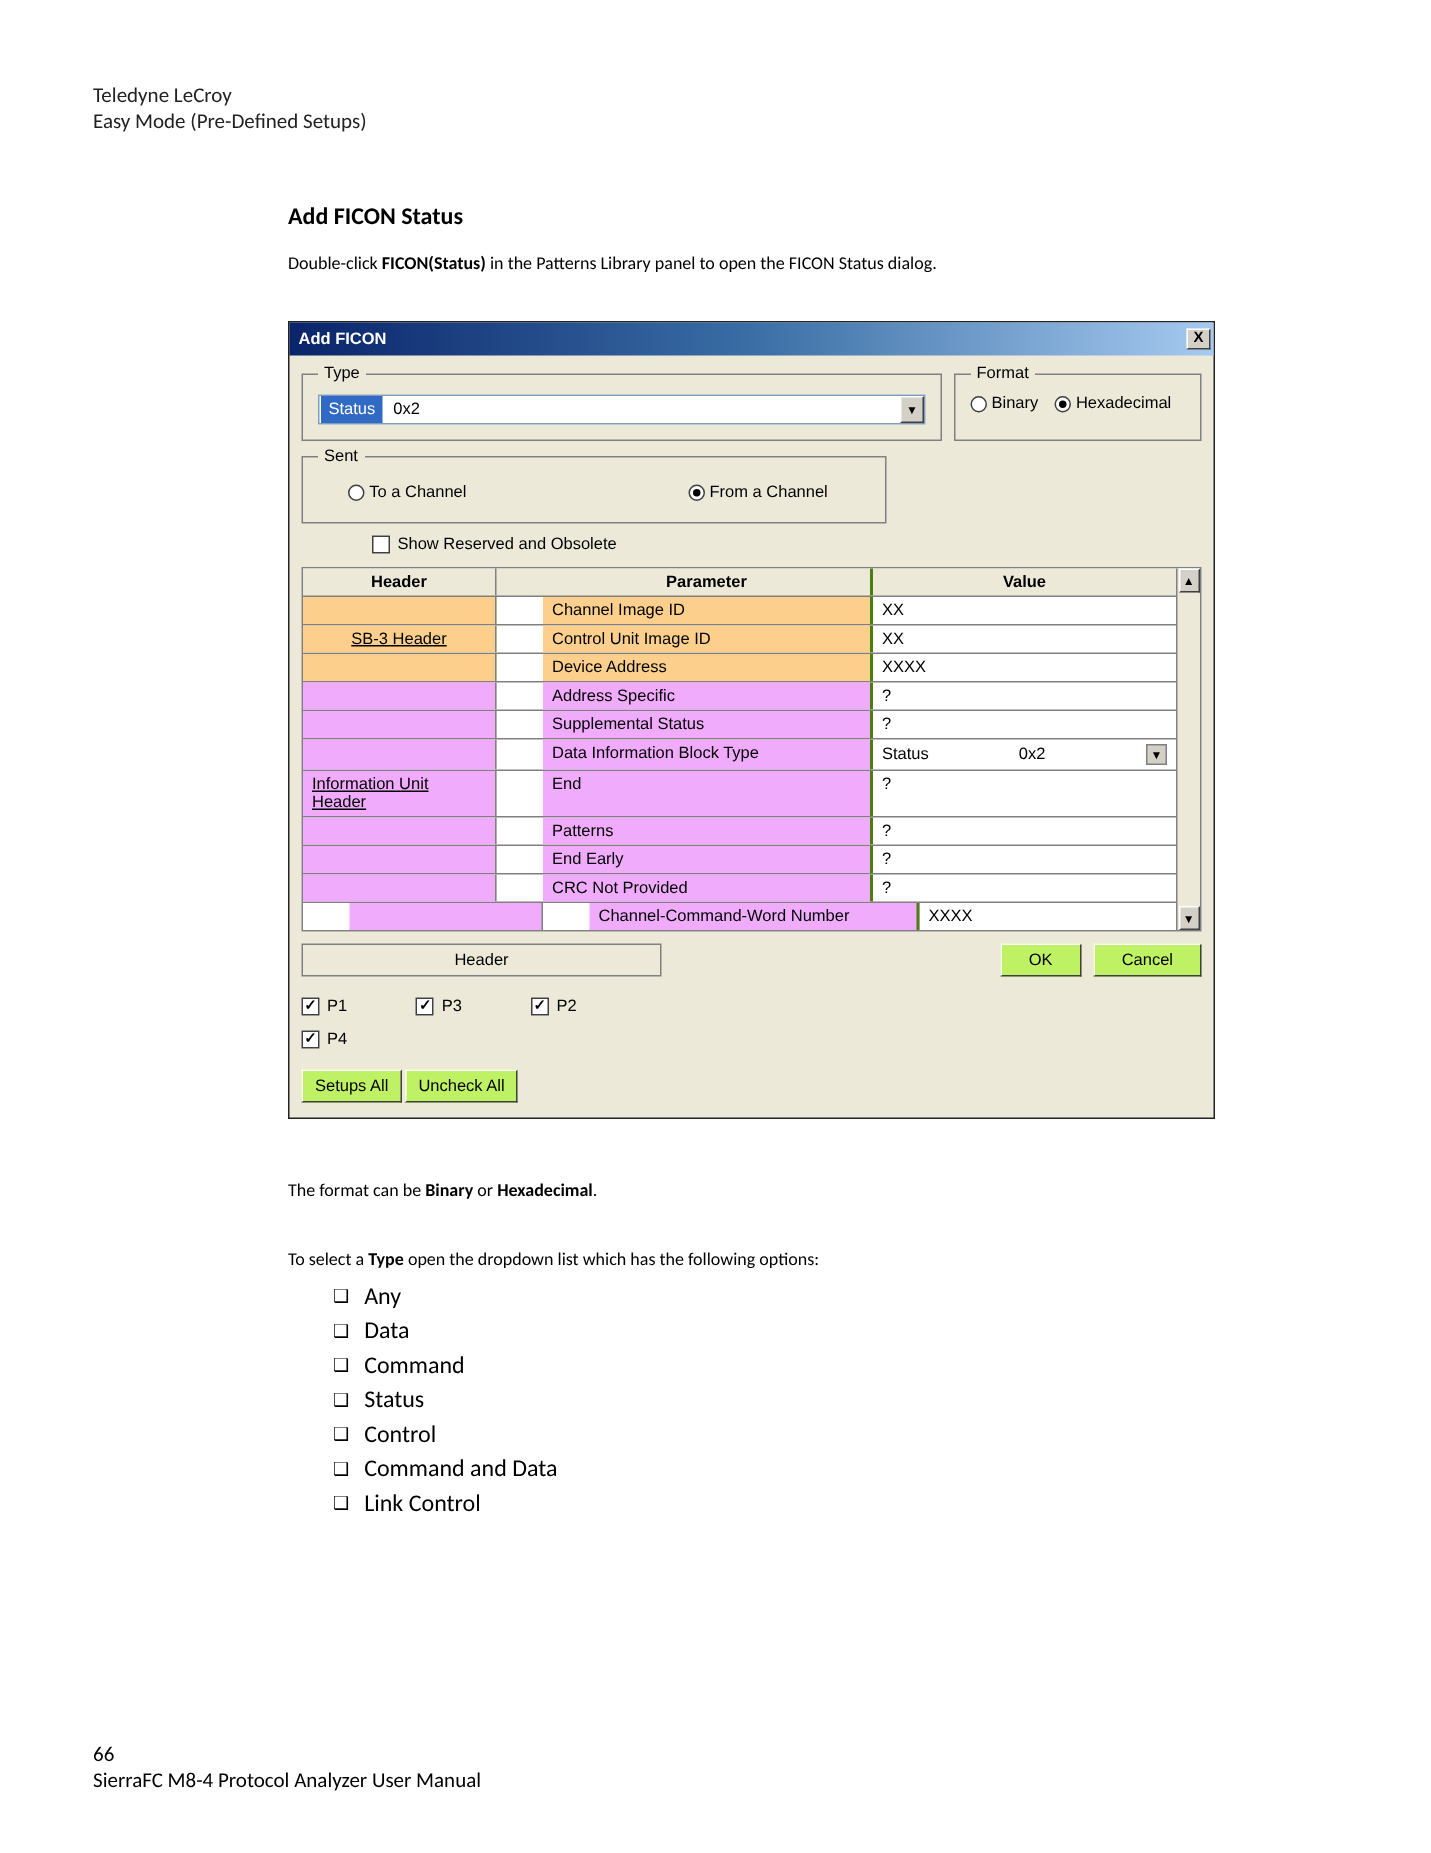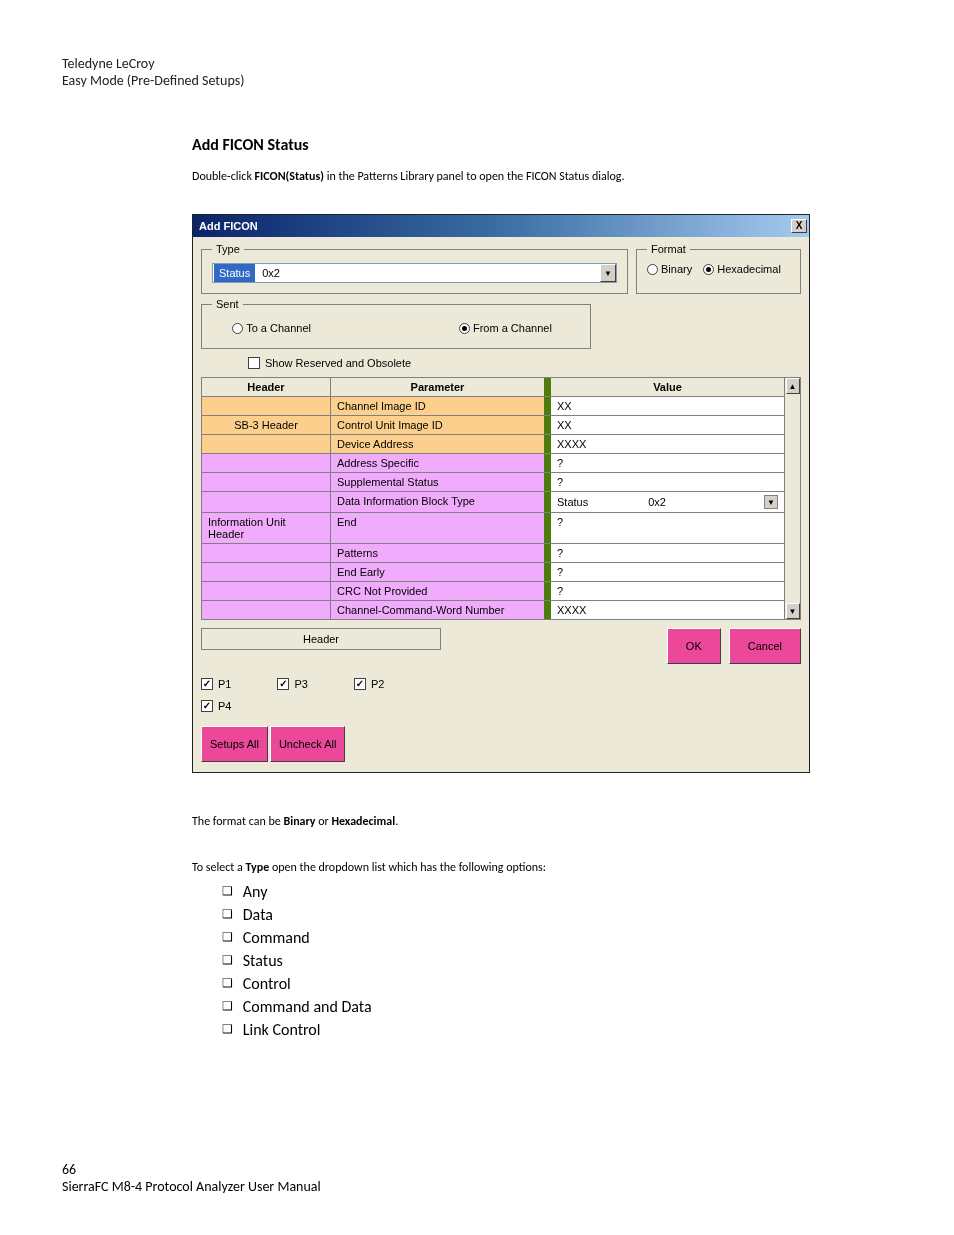--- a/index.html
+++ b/index.html
@@ -99,48 +99,48 @@
   .chk-lbl { display: inline-flex; align-items: center; gap: 5px; }
 
   .grid-wrap {
     margin-top: 6px;
     border: 1px solid #808080;
     display: flex;
     background: #fff;
   }
   .grid { flex: 1; }
   .grid-row { display: flex; border-bottom: 1px solid #808080; }
-  .grid-row:last-child { border-bottom: none; }
+  .grid-row:last-child { border-bottom: none; padding-left: 31px; }
   .gh { background: #ece9d8; font-weight: bold; text-align: center; }
   .c-header { width: 129px; border-right: 1px solid #808080; display: flex; align-items: center; justify-content: center; padding: 3px 6px; }
-  .c-param  { width: 220px; border-right: 7px solid #4d7c0f; padding: 3px 6px; }
+  .c-param  { width: 220px; border-right: 2px solid #4d7c0f; padding: 3px 6px; margin-left: 31px; }
   .c-value  { flex: 1; padding: 3px 6px; }
   .scroll-col {
     width: 16px; background: #ece9d8;
     display: flex; flex-direction: column; justify-content: space-between;
     border-left: 1px solid #808080;
   }
   .sbtn { width: 14px; height: 16px; background: #d4d0c8; border: 1px solid #fff; border-right-color:#404040; border-bottom-color:#404040; font-size:8px; display:flex; align-items:center; justify-content:center; margin: 0 auto; }
 
   .sb3 { background: #fcd08c; }
   .iuh { background: #f0abfc; }
-  .c-header.rowhead { font-weight: normal; }
+  .c-header.rowhead { font-weight: normal; text-decoration: underline; }
   .val-sel { display: flex; align-items: center; justify-content: space-between; }
   .val-sel .mini-btn { width: 14px; height: 14px; background:#d4d0c8; border:1px solid #808080; font-size:8px; display:flex; align-items:center; justify-content:center; }
 
   .footer-row { display: flex; margin-top: 8px; align-items: flex-start; }
   .footer-header-cell {
     width: 240px; height: 22px;
     border: 1px solid #808080; background: #ece9d8;
     display: flex; align-items: center; justify-content: center;
     font-size: 11px;
   }
   .btn {
-    height: 36px; padding: 0 18px;
-    background: #ec4899;
+    height: 22px; padding: 0 18px;
+    background: #bef264;
     border: 1px solid #404040;
     border-top-color: #fff; border-left-color: #fff;
     font-size: 11px;
     display: inline-flex; align-items: center; justify-content: center;
   }
   .btns { margin-left: auto; display: flex; gap: 8px; }
 
   .p-checks { margin-top: 14px; display: flex; flex-wrap: wrap; width: 200px; gap: 10px 46px; }
   .check-btns { margin-top: 14px; display: flex; gap: 2px; }
 

